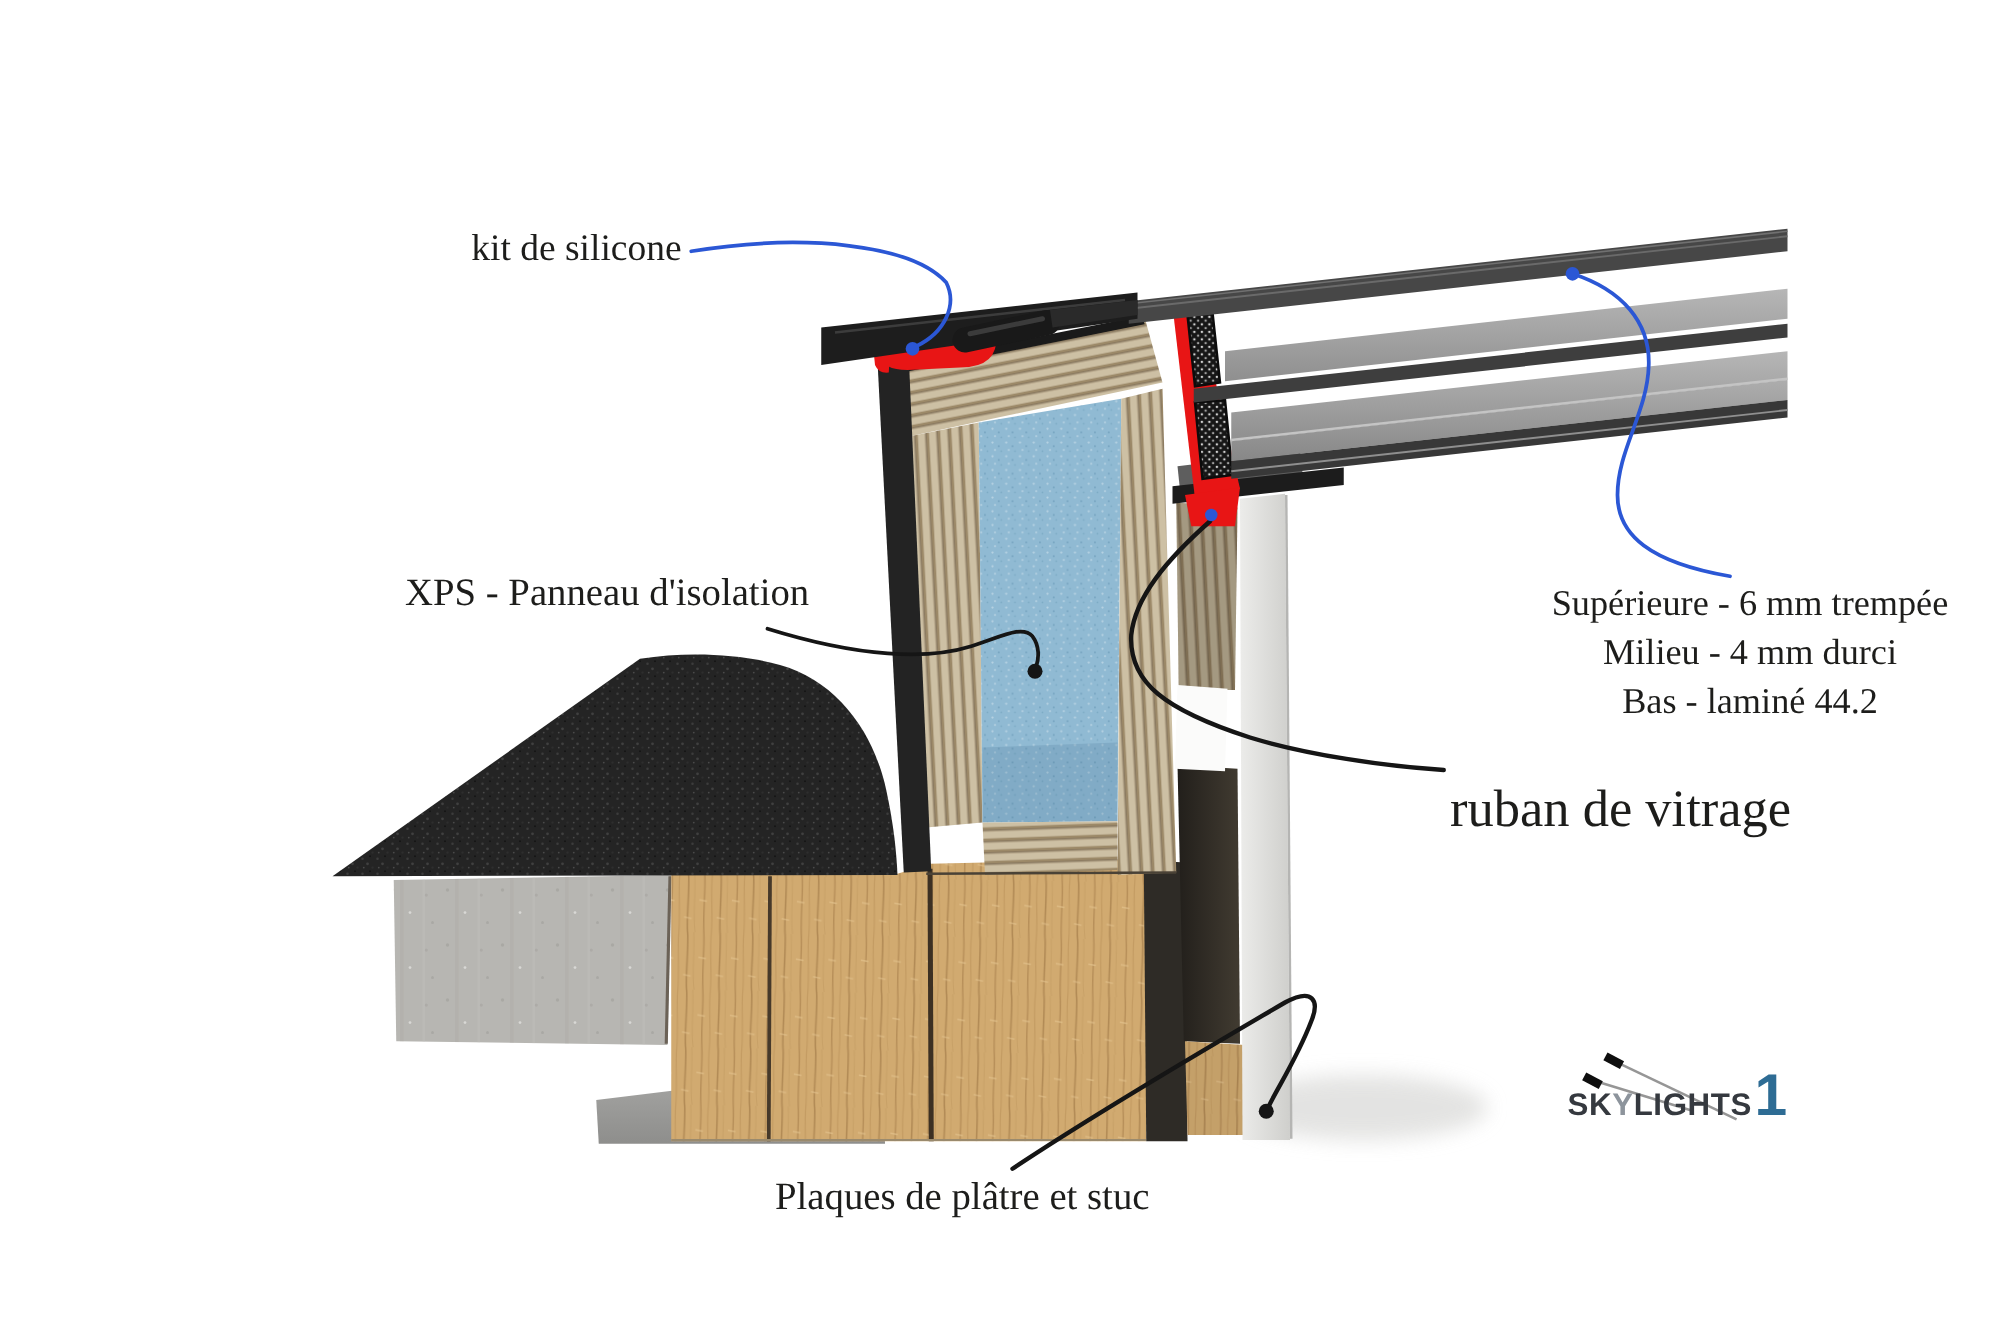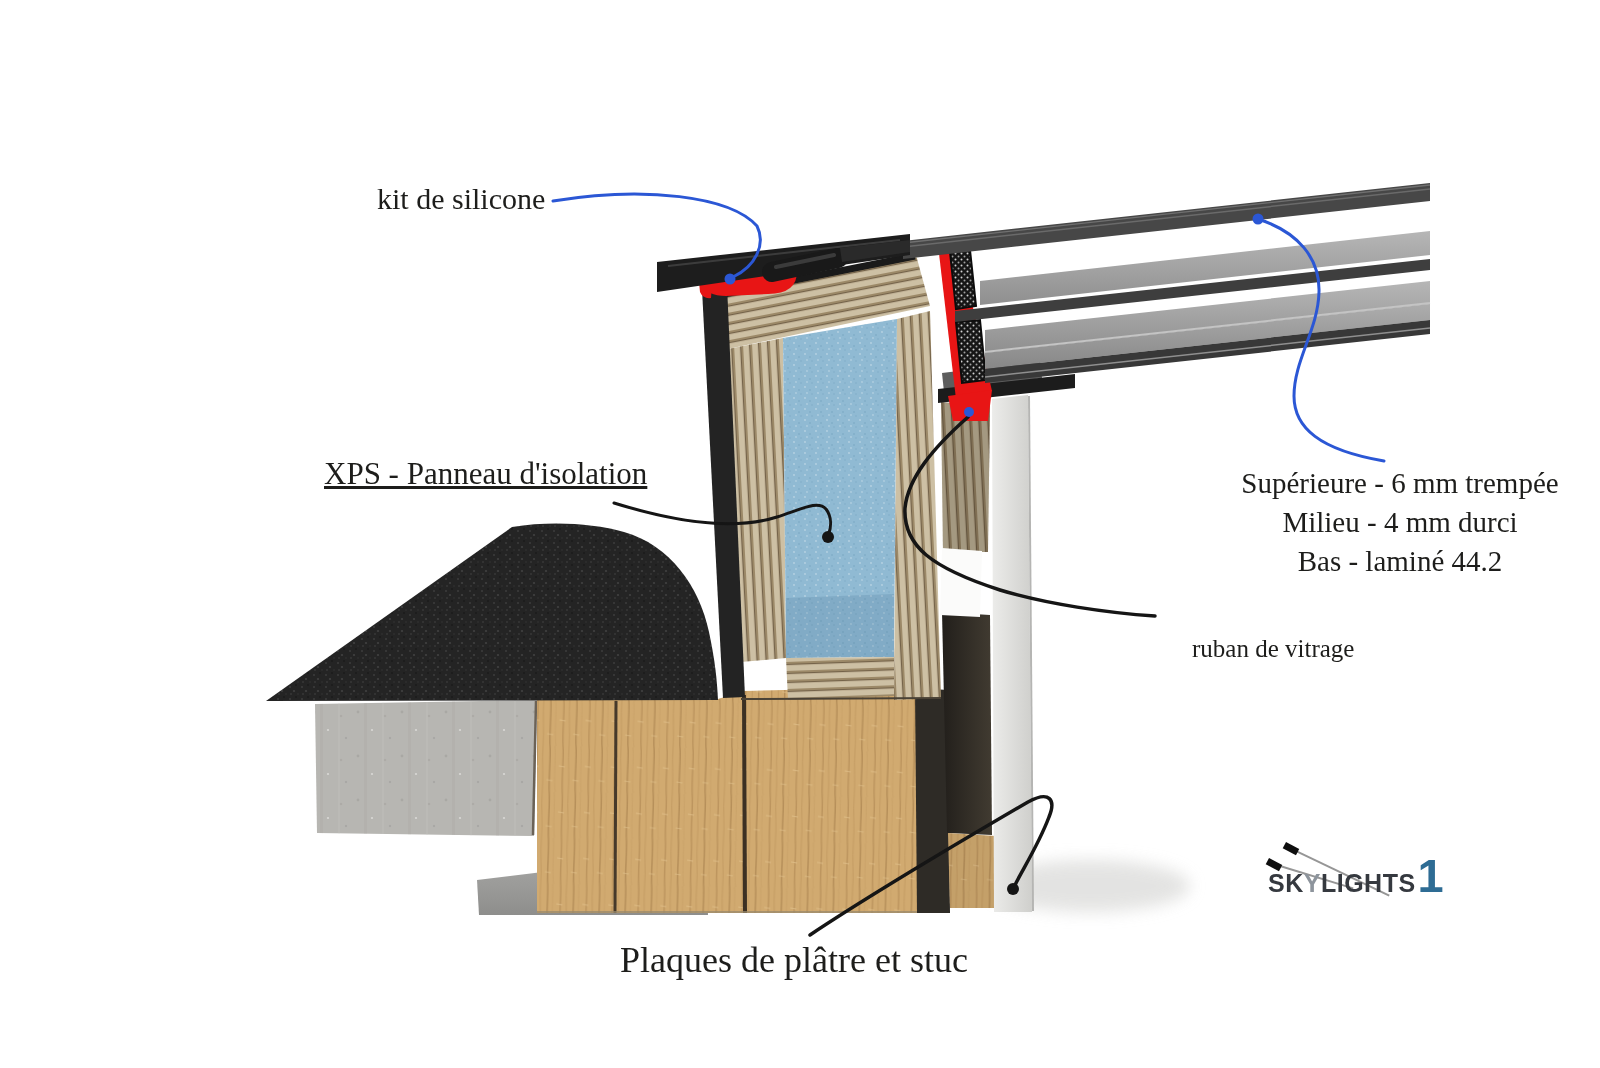--- a/index.html
+++ b/index.html
@@ -2,21 +2,21 @@
 <html><head>
 <meta charset="utf-8">
 <style>
   html,body{margin:0;padding:0;background:#ffffff;}
   .stage{position:relative;width:1600px;height:1056px;background:#ffffff;overflow:hidden;
          font-family:"Liberation Serif", serif;}
   .art{position:absolute;left:0;top:0;}
   .lbl{position:absolute;white-space:nowrap;color:#1d1d1b;font-size:30px;}
   .lbl-block{position:absolute;text-align:center;color:#1d1d1b;font-size:29px;line-height:39px;}
   .logo-text{position:absolute;left:1254px;top:852px;display:flex;align-items:baseline;
-             font-family:"Liberation Sans", sans-serif;font-weight:bold;letter-spacing:.5px;margin-left:14px;}
+             font-family:"Liberation Sans", sans-serif;font-weight:bold;letter-spacing:.5px;}
   .logo-main{font-size:25px;color:#35393f;}
   .logo-mid{font-size:25px;color:#8d949c;}
   .logo-num{font-size:47px;color:#2e6c94;margin-left:2px;line-height:1;}
   .ray{position:absolute;background:#969696;height:2px;transform-origin:0 0;}
   .mark{position:absolute;background:#0e0e0e;transform-origin:0 0;}
 </style>
 </head>
 <body>
 
 <div class="stage">
@@ -200,31 +200,31 @@
     <circle cx="828" cy="537" r="6" fill="#151515" stroke="none"></circle>
     <path d="M 968,417 C 933,448 908,478 905,508 C 903,546 932,568 1000,590 C 1046,604 1108,613 1155,616" stroke="#151515" stroke-width="3.5"></path>
     <circle cx="969" cy="412" r="5" fill="#2b57d5" stroke="none"></circle>
     <path d="M 810,935 C 870,895 980,830 1028,802 C 1050,790 1056,800 1049,817 C 1038,846 1021,872 1015,885" stroke="#151515" stroke-width="3.5"></path>
     <circle cx="1013" cy="889" r="6" fill="#151515" stroke="none"></circle>
   </g>
 </svg>
 
 <div class="lbl" style="left:377px;top:182px;">kit de silicone</div>
 
-<div class="lbl" style="left:324px;top:456px;font-size:31px;text-decoration:underline;">XPS - Panneau d'isolation</div>
+<div class="lbl" style="left:324px;top:456px;font-size:31px;">XPS - Panneau d'isolation</div>
 
 <div class="lbl-block" style="left:1180px;top:464px;width:440px;">
   <div>Supérieure - 6 mm trempée</div>
   <div>Milieu - 4 mm durci</div>
   <div>Bas - laminé 44.2</div>
 </div>
 
-<div class="lbl" style="left:1192px;top:624px;font-size:25px;margin-top:11px;">ruban de vitrage</div>
-
-<div class="lbl" style="left:620px;top:939px;font-size:36px;">Plaques de plâtre et stuc</div>
+<div class="lbl" style="left:1160px;top:624px;font-size:42px;">ruban de vitrage</div>
+
+<div class="lbl" style="left:620px;top:939px;font-size:31px;">Plaques de plâtre et stuc</div>
 
 <div class="ray" style="left:1294px;top:849px;width:106px;transform:rotate(25.5deg);"></div>
 <div class="ray" style="left:1277px;top:864px;width:80px;transform:rotate(17deg);"></div>
 <div class="mark" style="left:1286px;top:842px;width:15px;height:7px;transform:rotate(28deg);"></div>
 <div class="mark" style="left:1269px;top:858px;width:15px;height:7px;transform:rotate(28deg);"></div>
 <div class="logo-text">
   <span class="logo-main">SK</span>
       <span class="logo-mid">Y</span>
       <span class="logo-main">LIGHTS</span>
       <span class="logo-num">1</span>

